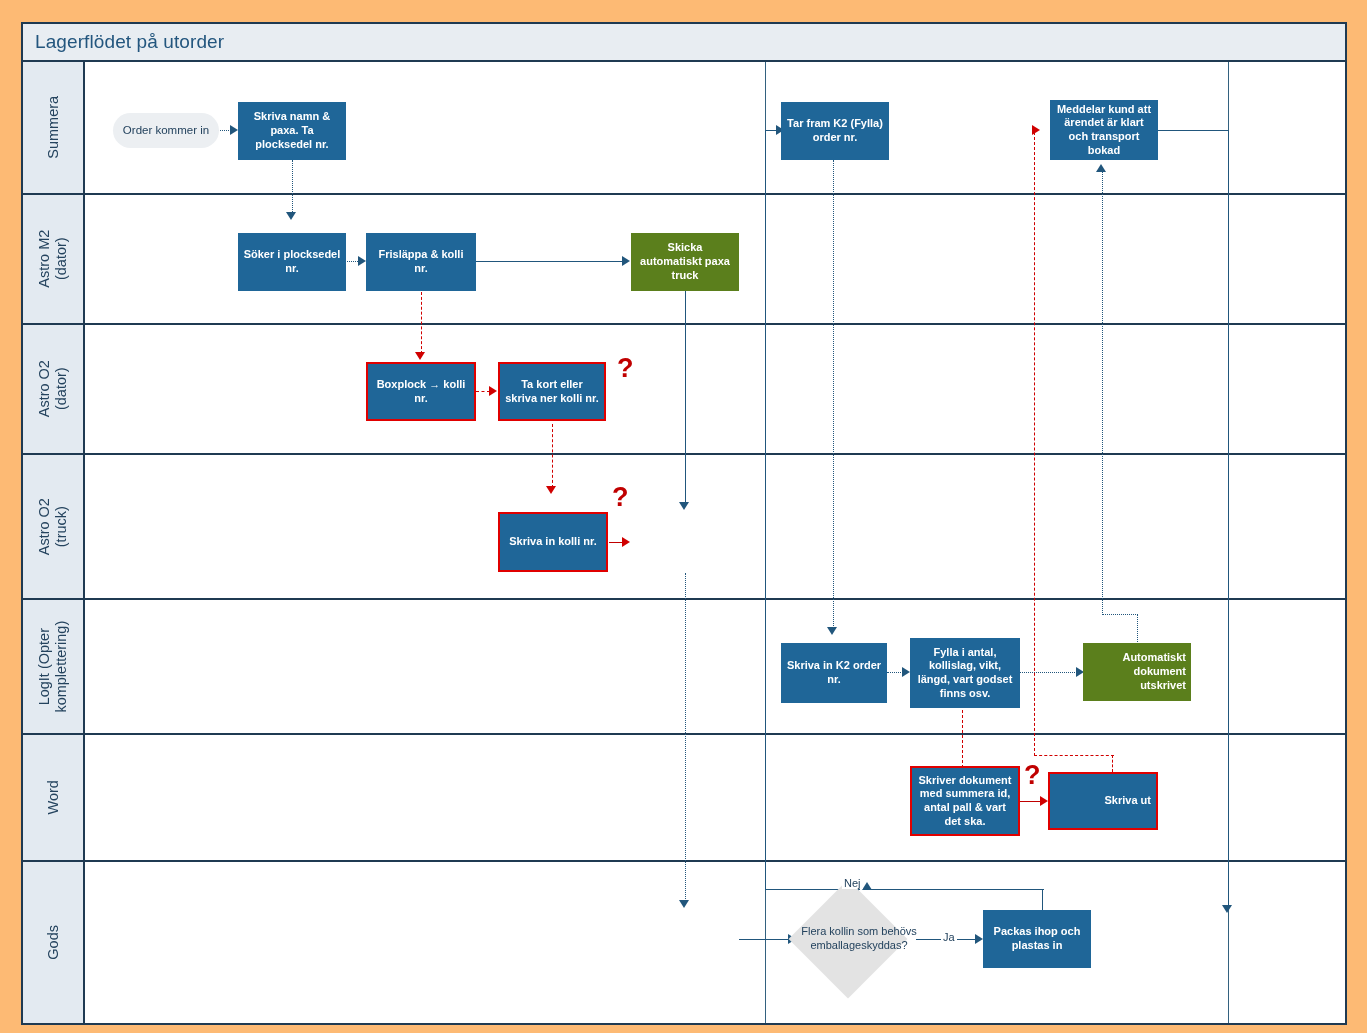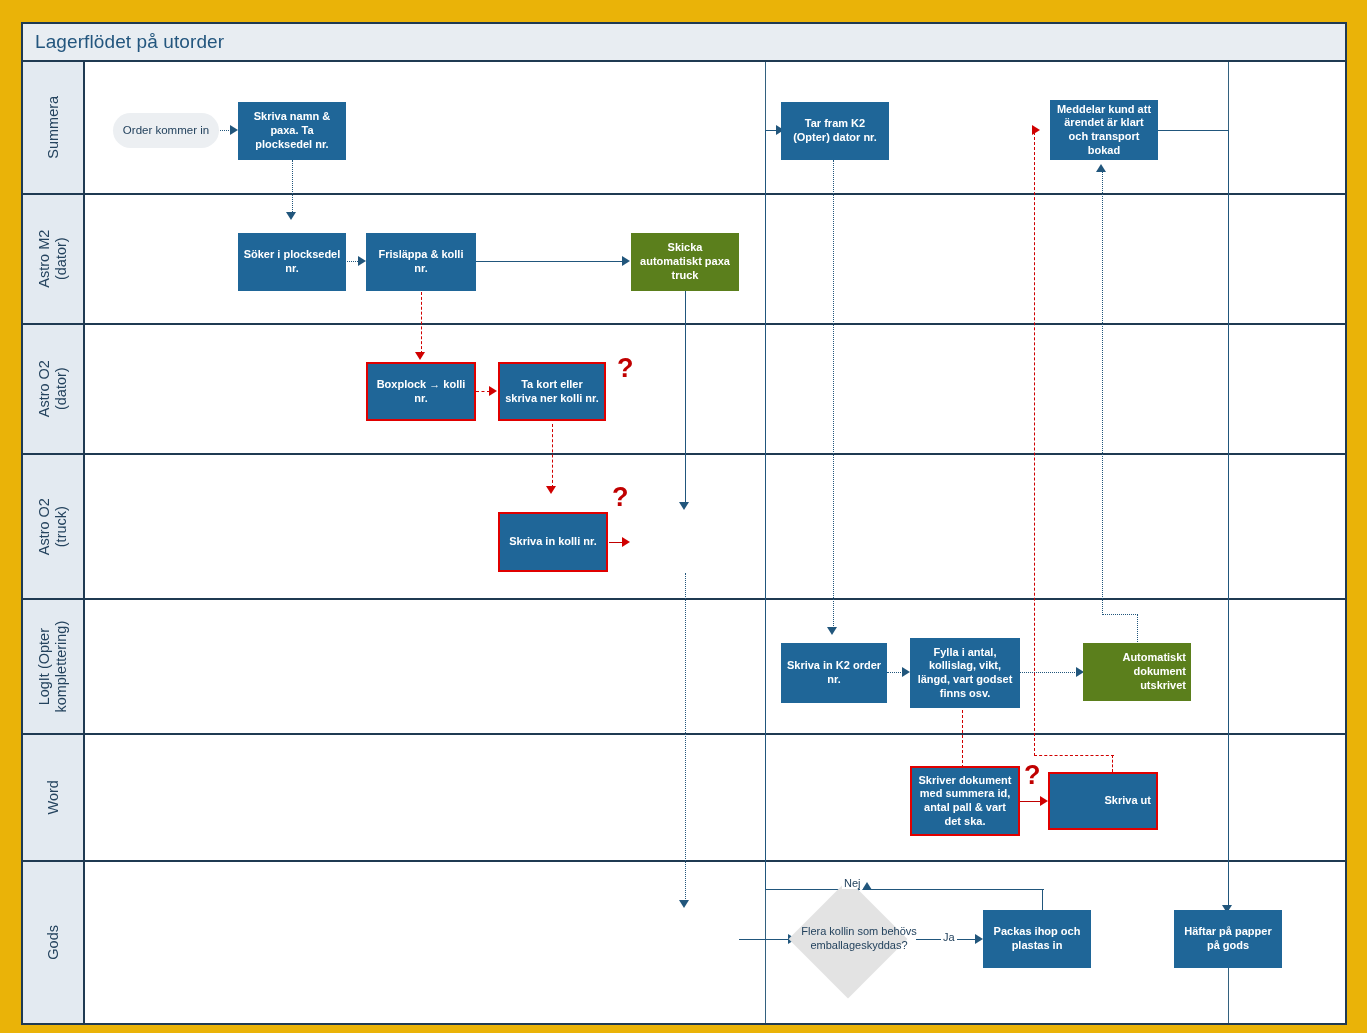--- a/index.html
+++ b/index.html
@@ -1,18 +1,18 @@
 <!DOCTYPE html>
 <html><head>
 <meta charset="utf-8">
 <style>
   html,body{margin:0;padding:0;background:#ffffff;}
   body{font-family:"Liberation Sans","DejaVu Sans",sans-serif;}
 
-  #stage{position:relative;width:1367px;height:1033px;background:#eab308;overflow:hidden;}
+  #stage{position:relative;width:1367px;height:1033px;background:#fdba74;overflow:hidden;}
 
   
   .frame{
     position:absolute;left:21px;top:22px;width:1326px;height:1003px;
     border:2px solid #1f3a52;box-sizing:border-box;background:#ffffff;
   }
   
   .titlebar{
     position:absolute;left:23px;top:24px;width:1322px;height:38px;
     background:#e8edf2;border-bottom:2px solid #1f3a52;box-sizing:border-box;
@@ -210,21 +210,21 @@
 
   <div class="node start" style="left:113px;top:113px;width:106px;height:35px;">
     <span>Order kommer in</span>
     </div>
 
   <div class="node blue" style="left:238px;top:102px;width:108px;height:58px;">
     <span>Skriva namn &amp; paxa. Ta plocksedel nr.</span>
     </div>
 
   <div class="node blue" style="left:781px;top:102px;width:108px;height:58px;">
-    <span>Tar fram K2 (Opter) dator nr.</span>
+    <span>Tar fram K2 (Fylla) order nr.</span>
     </div>
 
   <div class="node blue" style="left:1050px;top:100px;width:108px;height:60px;">
     <span>Meddelar kund att ärendet är klart och transport bokad</span>
     </div>
 
   <div class="node blue" style="left:366px;top:233px;width:110px;height:58px;">
     <span>Frisläppa &amp;  kolli nr.</span>
     </div>
 
@@ -278,20 +278,17 @@
 
   <div class="diamond" style="left:806px;top:897px;width:84px;height:84px;"></div>
   <div class="node decision" style="left:790px;top:912px;width:138px;height:54px;">
     <span>Flera kollin som behövs emballageskyddas?</span>
     </div>
 
   <div class="node blue" style="left:983px;top:910px;width:108px;height:58px;align-items:center;">
     <span>Packas ihop och plastas in</span>
     </div>
 
-  <div class="node blue" style="left:1174px;top:910px;width:108px;height:58px;">
-    <span>Häftar på papper på gods</span>
-    </div>
 
   <div class="edge-lbl" style="left:941px;top:931px;">Ja</div>
   <div class="edge-lbl" style="left:842px;top:877px;">Nej</div>
 
 </div>
 
 </body></html>

